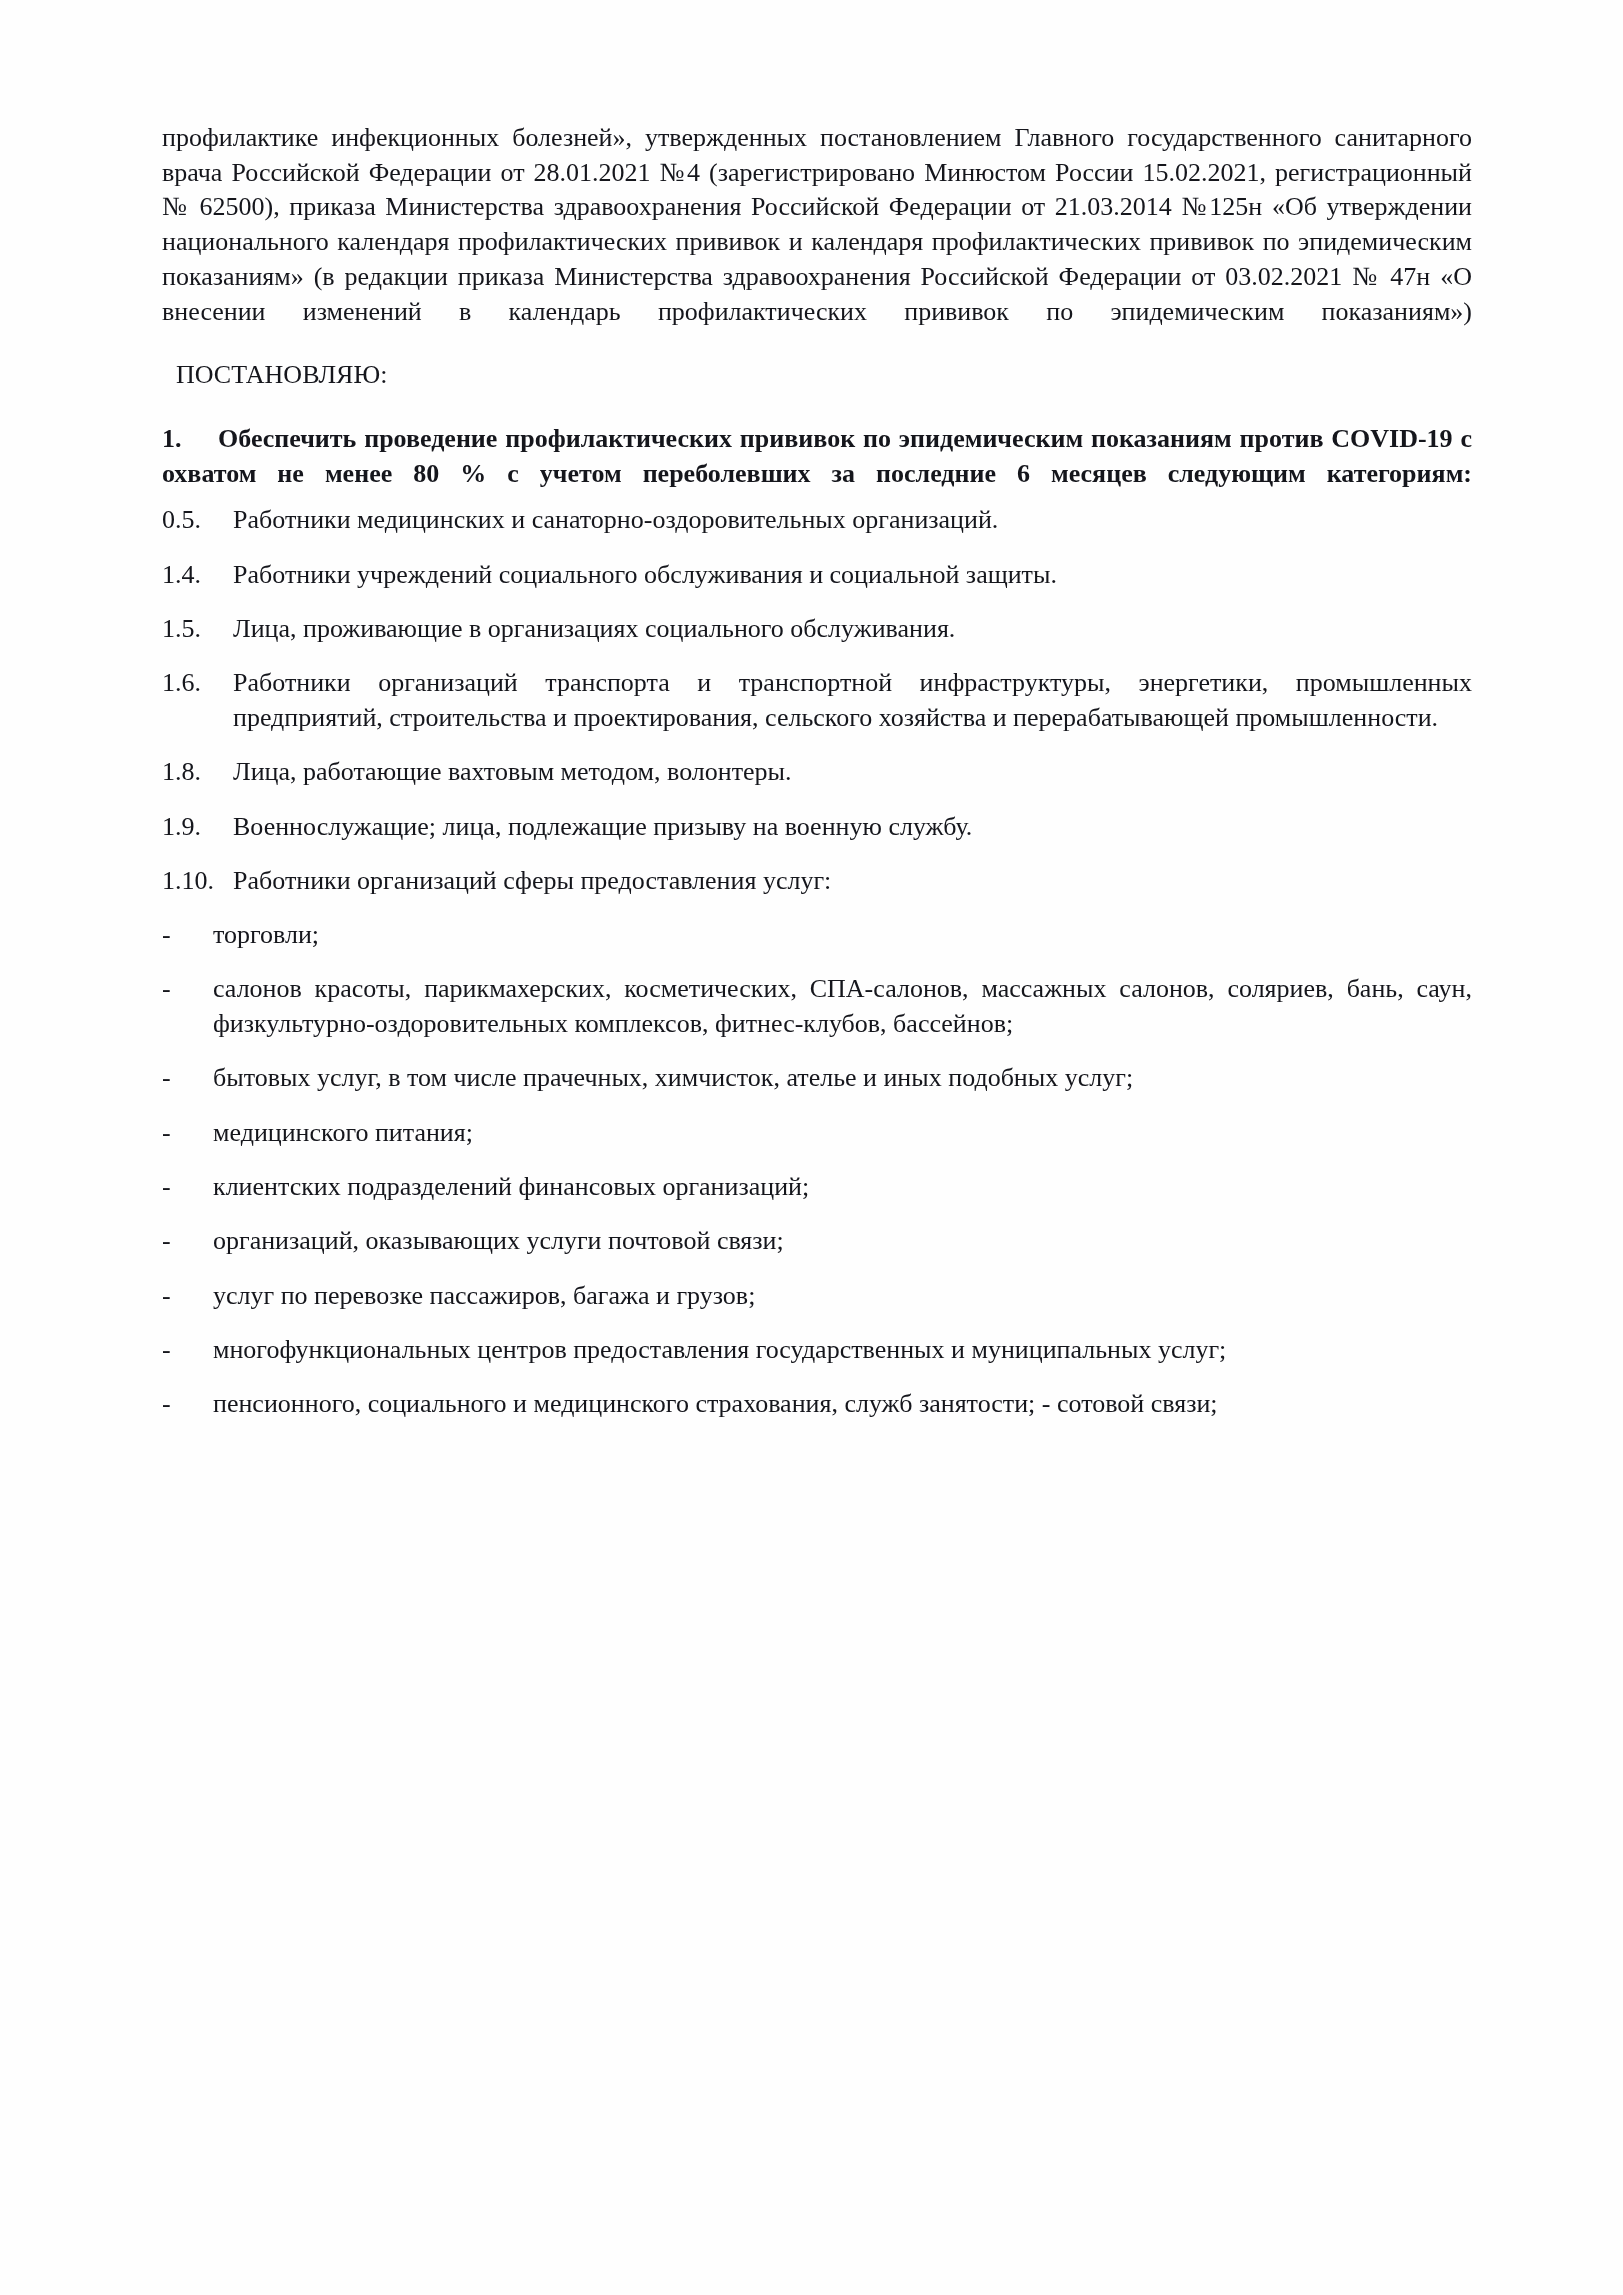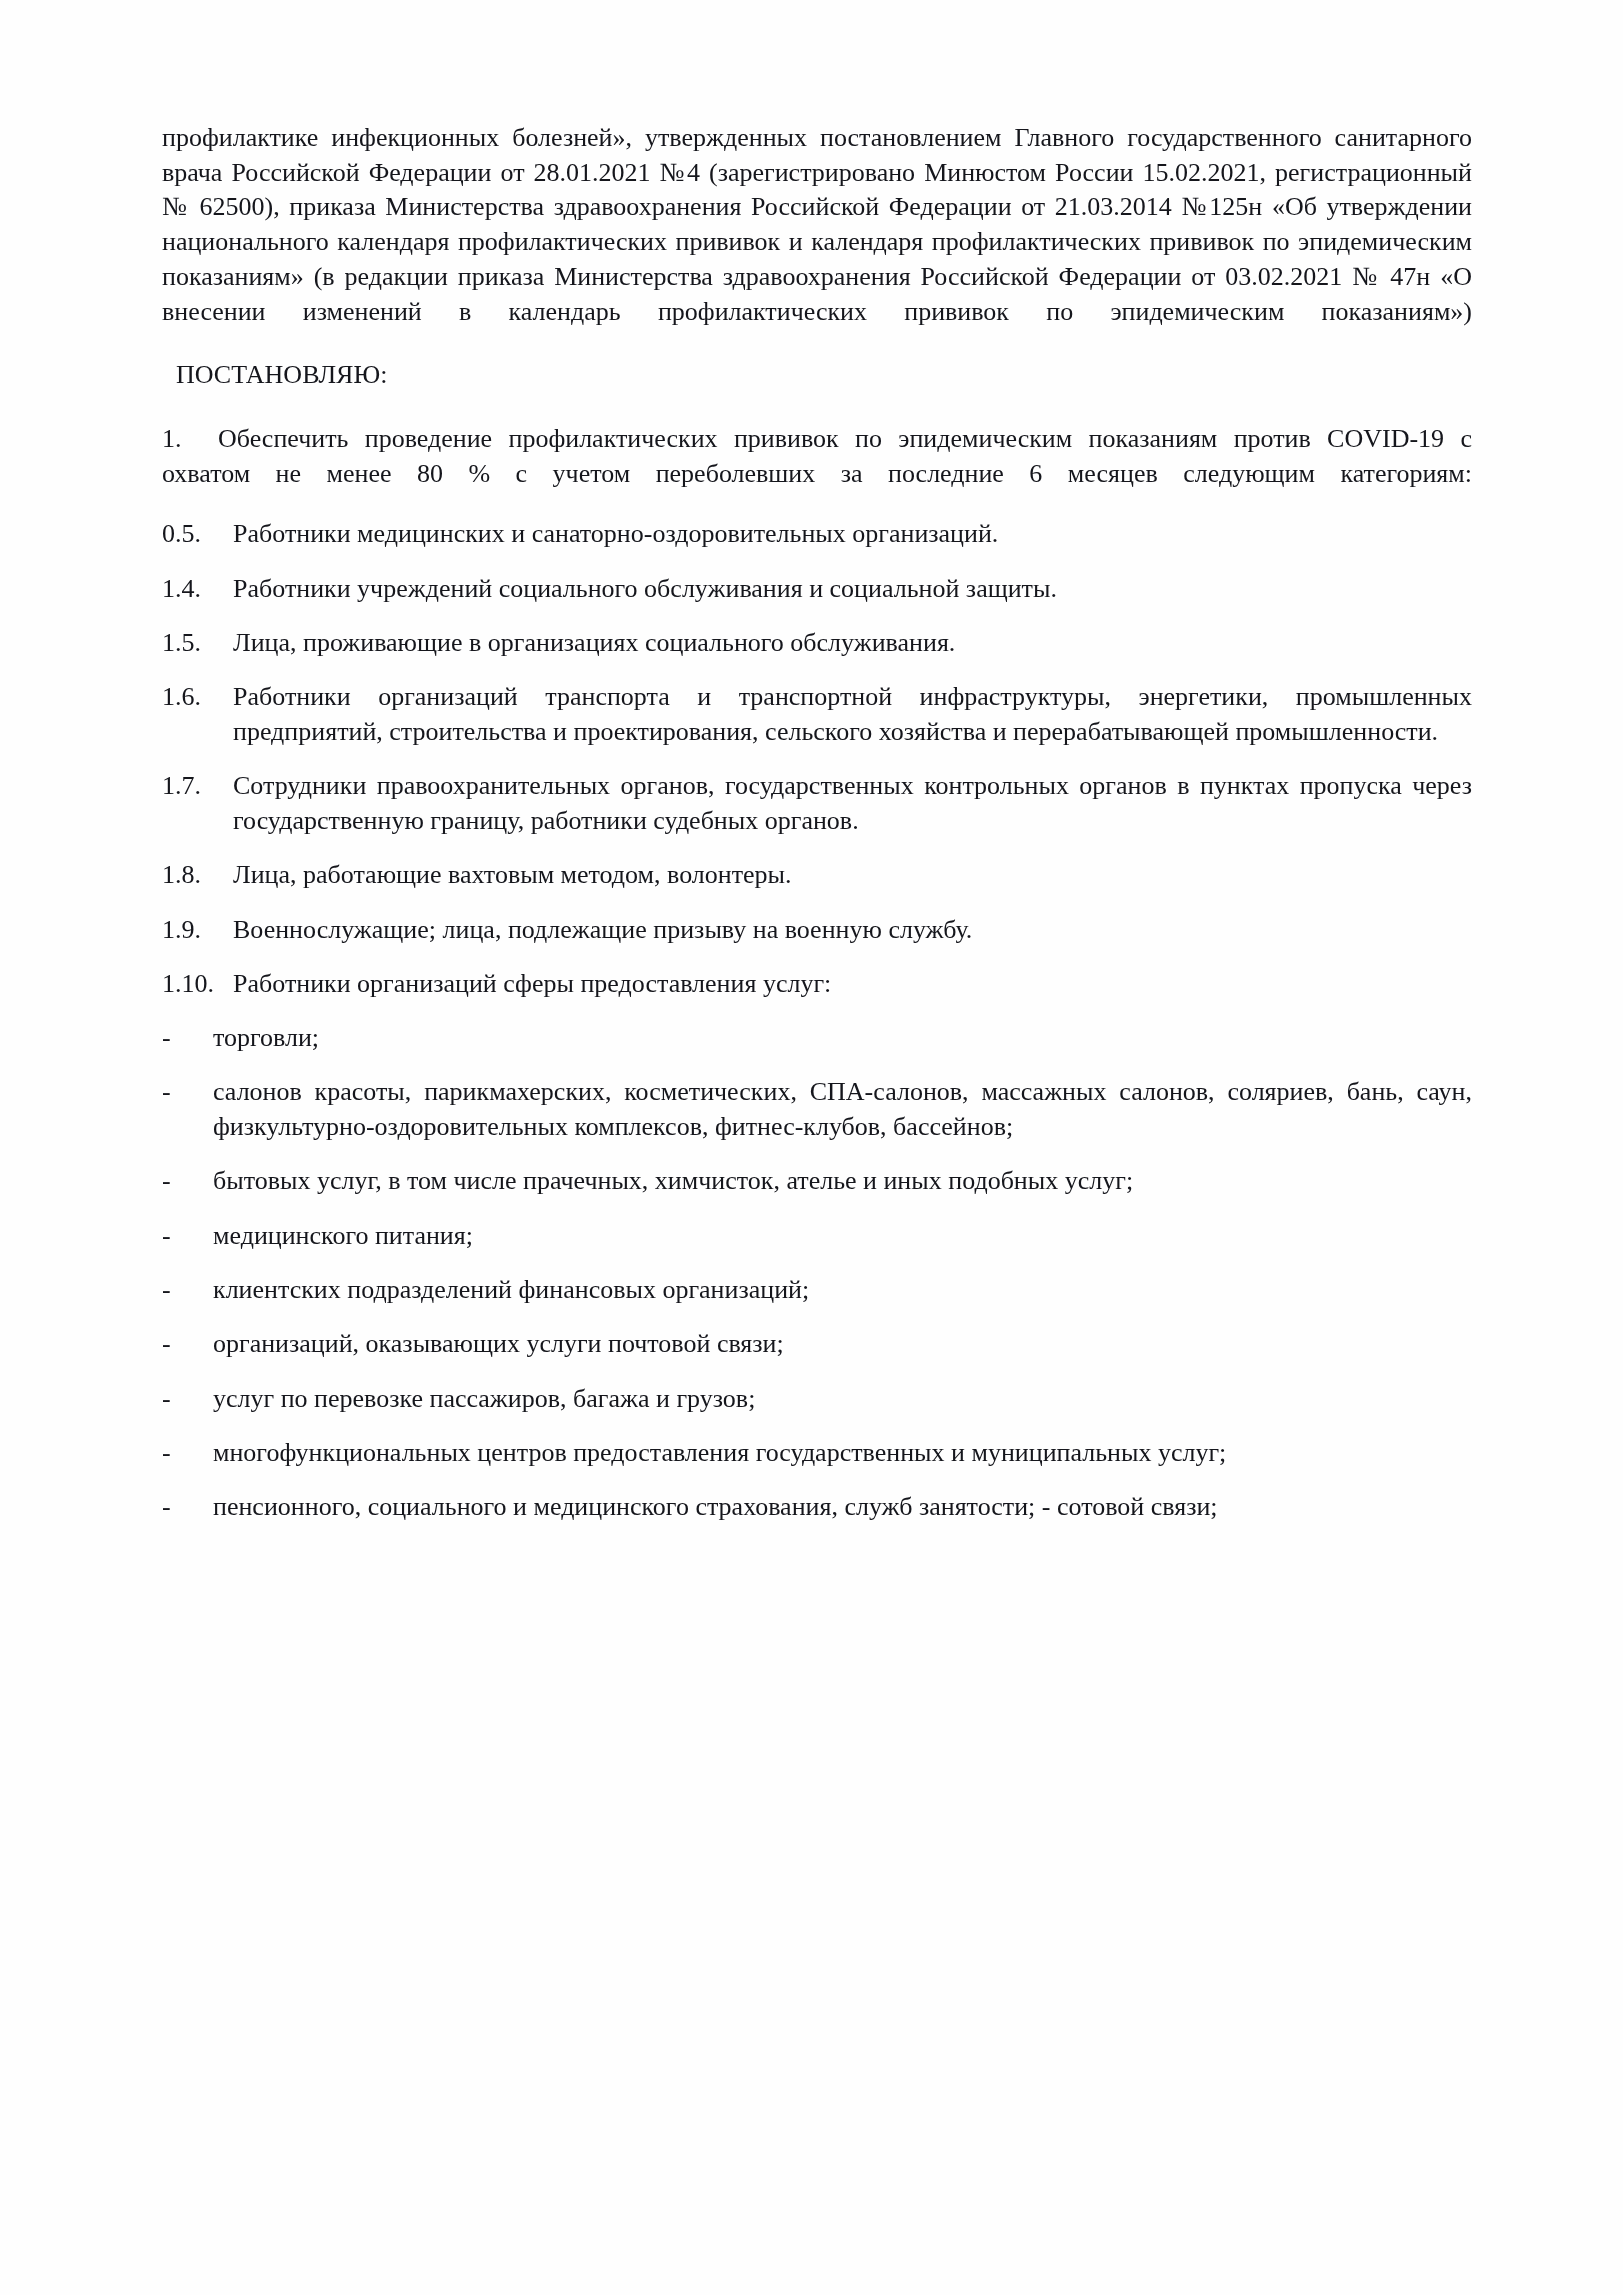--- a/index.html
+++ b/index.html
@@ -32,22 +32,22 @@
     text-align: justify;
     text-justify: inter-word;
   }
 
   .heading-plain {
     margin: 0 0 29px 14px;
     text-align: left;
   }
 
   .bold-block {
-    font-weight: normal;
-    margin: 0 0 26px 0;
+    font-weight: bold;
+    margin: 0 0 12px 0;
     text-align: justify;
     text-justify: inter-word;
   }
   .bold-block .numlead {
     display: inline-block;
     width: 56px;
   }
 
   
   .item {
@@ -118,24 +118,20 @@
     <div class="item">
       <span class="num">1.5.</span>
       <span class="txt leftlast">Лица, проживающие в организациях социального обслуживания.</span>
     </div>
 
     <div class="item">
       <span class="num">1.6.</span>
       <span class="txt leftlast">Работники организаций транспорта и транспортной инфраструктуры, энергетики, промышленных предприятий, строительства и проектирования, сельского хозяйства и перерабатывающей промышленности.</span>
     </div>
 
-    <div class="item">
-      <span class="num">1.7.</span>
-      <span class="txt leftlast">Сотрудники правоохранительных органов, государственных контрольных органов в пунктах пропуска через государственную границу, работники судебных органов.</span>
-    </div>
 
     <div class="item">
       <span class="num">1.8.</span>
       <span class="txt leftlast">Лица, работающие вахтовым методом, волонтеры.</span>
     </div>
 
     <div class="item">
       <span class="num">1.9.</span>
       <span class="txt leftlast">Военнослужащие; лица, подлежащие призыву на военную службу.</span>
     </div>

